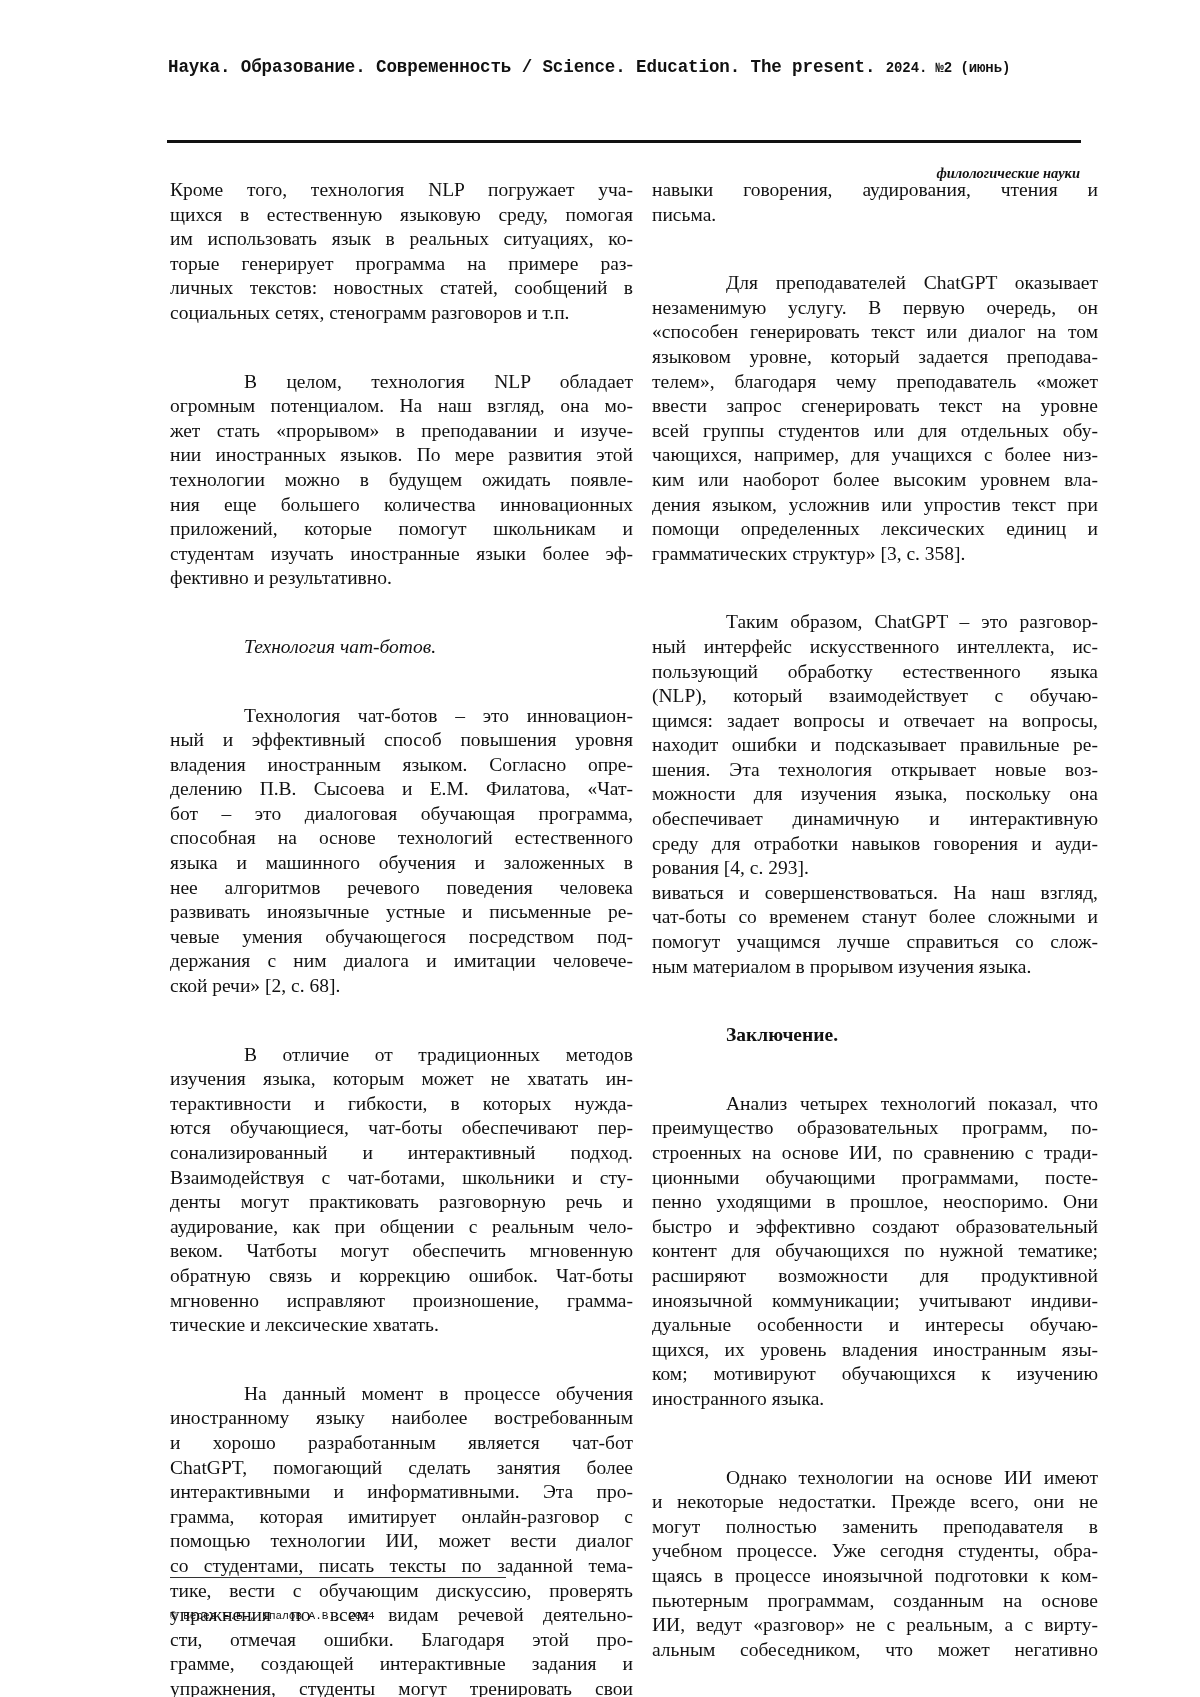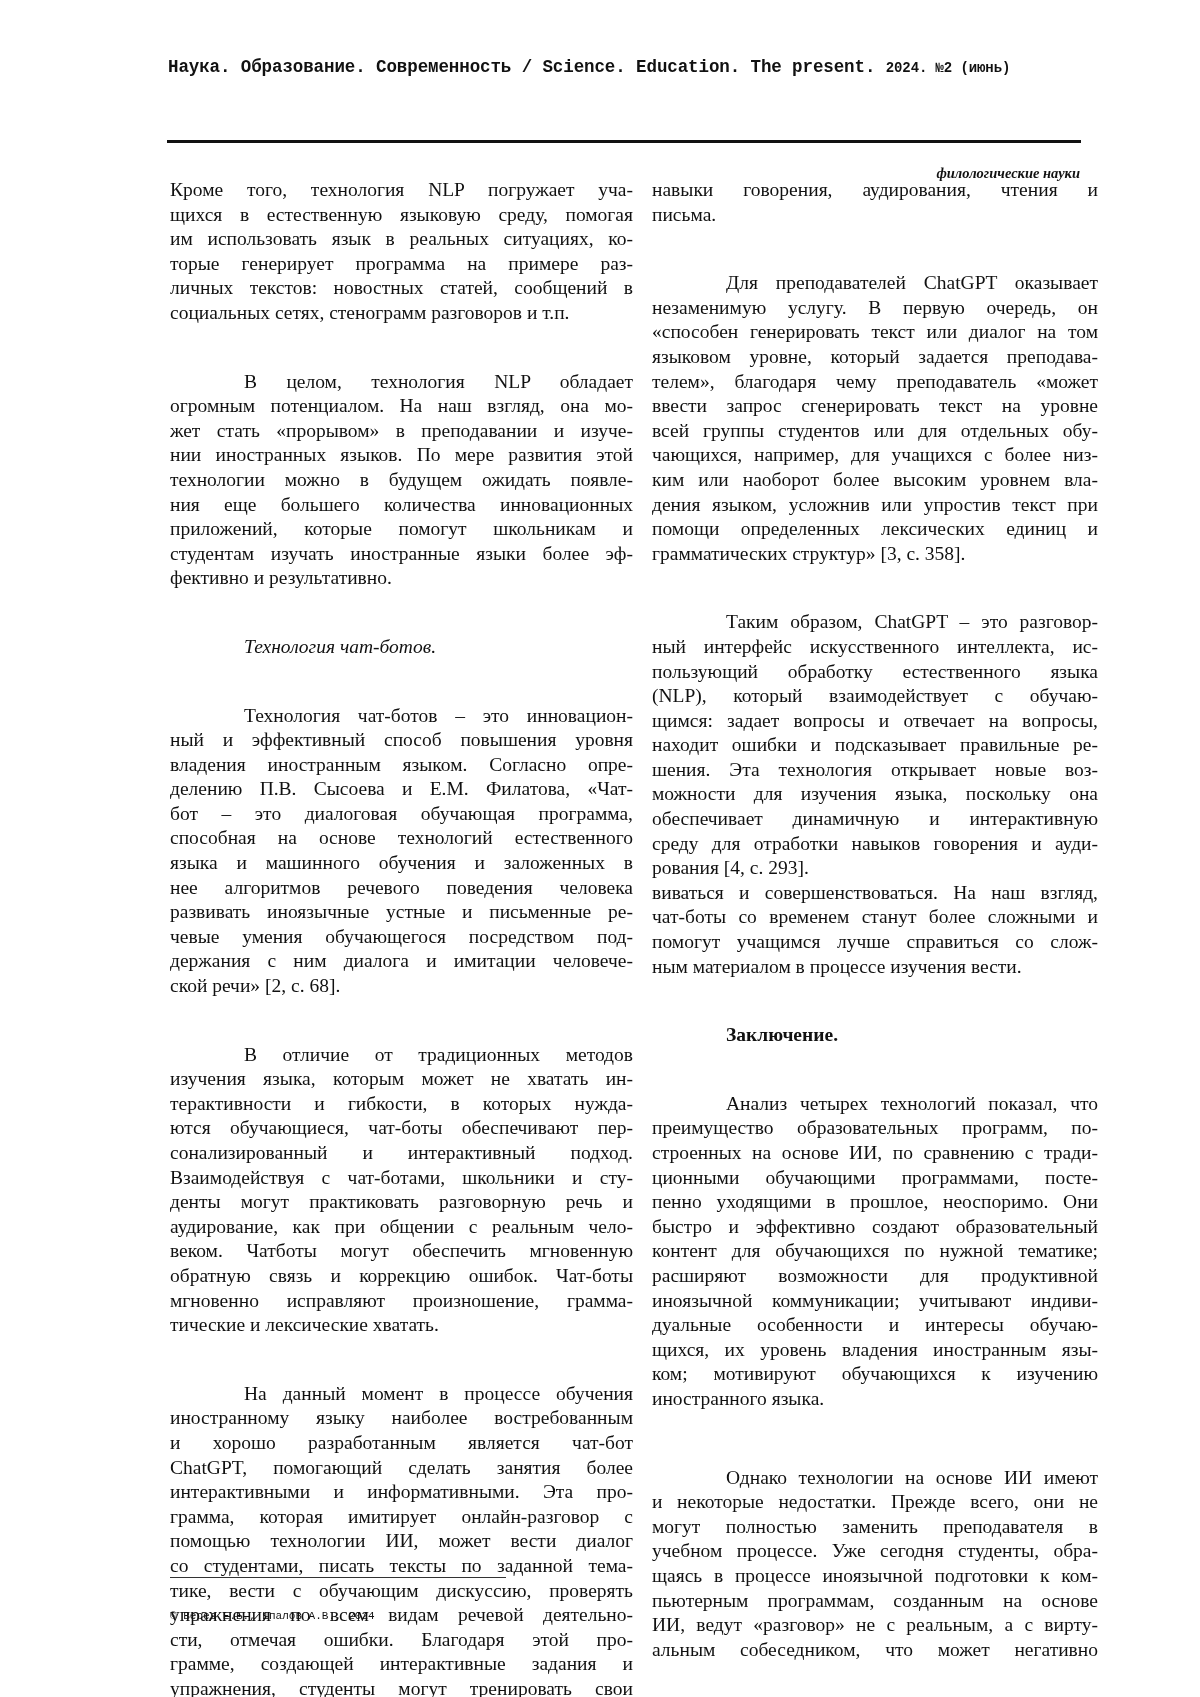--- a/index.html
+++ b/index.html
@@ -124,21 +124,21 @@
     <div class="line">щимся: задает вопросы и отвечает на вопросы,</div>
     <div class="line">находит ошибки и подсказывает правильные ре-</div>
     <div class="line">шения. Эта технология открывает новые воз-</div>
     <div class="line">можности для изучения языка, поскольку она</div>
     <div class="line">обеспечивает динамичную и интерактивную</div>
     <div class="line">среду для отработки навыков говорения и ауди-</div>
     <div class="line last">рования [4, с. 293].</div>
     <div class="line">виваться и совершенствоваться. На наш взгляд,</div>
     <div class="line">чат-боты со временем станут более сложными и</div>
     <div class="line">помогут учащимся лучше справиться со слож-</div>
-    <div class="line last">ным материалом в процессе изучения вести.</div>
+    <div class="line last">ным материалом в прорывом изучения языка.</div>
     <div class="line last indent bold">Заключение.</div>
     <div class="line indent">Анализ четырех технологий показал, что</div>
     <div class="line">преимущество образовательных программ, по-</div>
     <div class="line">строенных на основе ИИ, по сравнению с тради-</div>
     <div class="line">ционными обучающими программами, посте-</div>
     <div class="line">пенно уходящими в прошлое, неоспоримо. Они</div>
     <div class="line">быстро и эффективно создают образовательный</div>
     <div class="line">контент для обучающихся по нужной тематике;</div>
     <div class="line">расширяют возможности для продуктивной</div>
     <div class="line">иноязычной коммуникации; учитывают индиви-</div>

